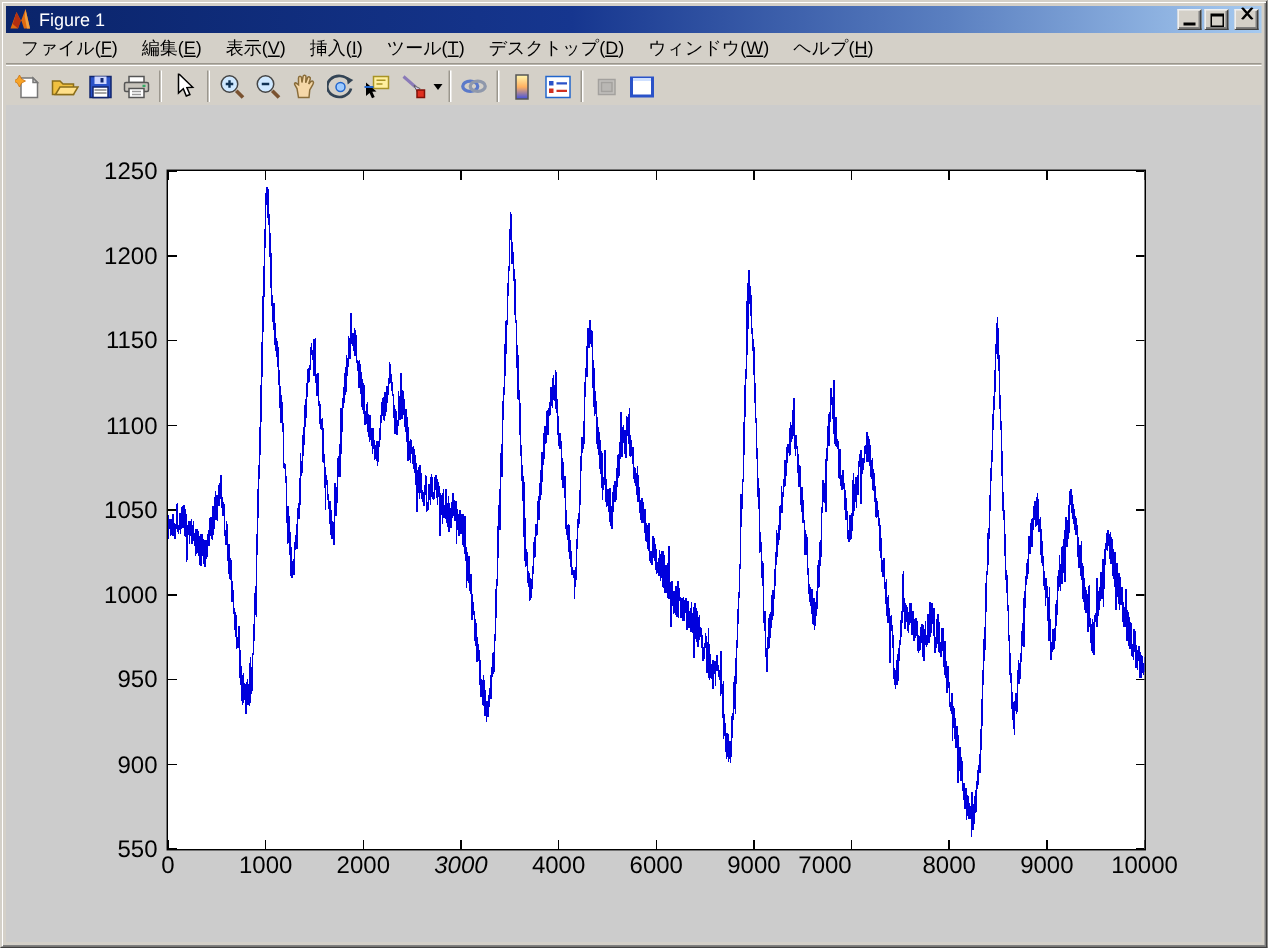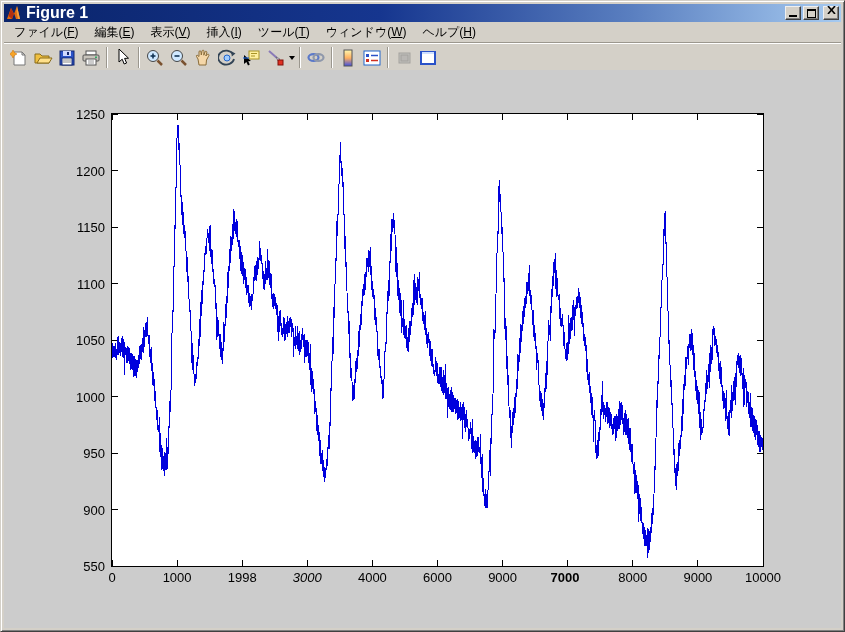--- a/index.html
+++ b/index.html
@@ -7,21 +7,21 @@
   body{font-family:"Liberation Sans","DejaVu Sans",sans-serif;}
 
   .window{position:relative;width:845px;height:632px;background:#d4d0c8;
     border:1px solid;border-color:#d4d0c8 #404040 #404040 #d4d0c8;
     box-shadow:inset 1px 1px 0 #ffffff, inset -1px -1px 0 #808080;}
 
   .titlebar{position:absolute;left:3px;top:3px;right:3px;height:18px;
     background:linear-gradient(90deg,#0a246a 0%,#16368f 45%,#5a7fc0 75%,#a6caf0 100%);
     display:flex;align-items:center;padding:0 2px;}
   .titlebar .app-icon{width:16px;height:16px;flex:0 0 16px;}
-  .title-text{color:#ffffff;font-weight:bold;font-size:16px;margin-left:4px;flex:1;
+  .title-text{color:#ffffff;font-weight:normal;font-size:12px;margin-left:4px;flex:1;
     white-space:nowrap;overflow:hidden;}
   .win-btn{width:16px;height:14px;background:#d4d0c8;margin-left:2px;
     border:1px solid;border-color:#efefef #404040 #404040 #efefef;
     box-shadow:inset -1px -1px 0 #808080;
     display:flex;align-items:flex-end;justify-content:center;cursor:default;position:relative;}
   .glyph-min{width:8px;height:2px;background:#000;margin-bottom:2px;}
   .glyph-max{width:9px;height:9px;border:1px solid #000;border-top:2px solid #000;margin-bottom:1px;}
   .glyph-close{margin-bottom:1px;}
 
   .menubar{position:absolute;left:3px;top:21px;right:3px;height:20px;background:#d4d0c8;
@@ -40,21 +40,21 @@
     border-top:4px solid #000;}
   .tb-sep{width:2px;height:21px;border-left:1px solid #9b978e;border-right:1px solid #ffffff;
     margin:0 3px;flex:0 0 auto;}
 
   .canvas{position:absolute;left:3px;top:69px;right:3px;bottom:3px;background:#cccccc;}
 
   .axes{position:absolute;left:107px;top:43px;width:653px;height:454px;background:#ffffff;
     border:1px solid #000000;}
   .axes svg{display:block;}
 
-  .tick-label{position:absolute;font-size:13px;color:#000;line-height:13px;}
+  .tick-label{position:absolute;font-size:16px;color:#000;line-height:13px;}
   .tick-label.x{width:60px;text-align:center;top:501px;}
   .tick-label.y{width:60px;text-align:right;left:41px;}
 </style>
 </head>
 <body>
 
 <div class="window">
 
   <div class="titlebar">
     <span class="app-icon">
@@ -79,20 +79,21 @@
       </span>
     </span>
   </div>
 
   <div class="menubar" id="menubar">
       <span class="menu-item">ファイル(<u>F</u>)</span>
       <span class="menu-item">編集(<u>E</u>)</span>
       <span class="menu-item">表示(<u>V</u>)</span>
       <span class="menu-item">挿入(<u>I</u>)</span>
       <span class="menu-item">ツール(<u>T</u>)</span>
+      <span class="menu-item">デスクトップ(<u>D</u>)</span>
       <span class="menu-item">ウィンドウ(<u>W</u>)</span>
       <span class="menu-item">ヘルプ(<u>H</u>)</span>
     </div>
 
   <div class="toolbar" id="toolbar">
       <span class="tb-btn">
         <span style="display: inline-flex;">
           <svg width="18" height="18" viewBox="0 0 18 18">
             <polygon points="4,3 12,3 15,6 15,16 4,16" fill="#fff" stroke="#777"></polygon>
             <polygon points="12,3 12,6 15,6" fill="#ddd" stroke="#777"></polygon>
@@ -259,26 +260,26 @@
   <div class="canvas">
     <div class="axes">
       <svg id="plot-svg" width="651" height="452" viewBox="0 0 651 452" shape-rendering="crispEdges">
           <path d="M0.0 452V446M0.0 0V6M65.1 452V446M65.1 0V6M130.2 452V446M130.2 0V6M195.3 452V446M195.3 0V6M260.4 452V446M260.4 0V6M325.5 452V446M325.5 0V6M390.6 452V446M390.6 0V6M455.7 452V446M455.7 0V6M520.8 452V446M520.8 0V6M585.9 452V446M585.9 0V6M651.0 452V446M651.0 0V6M0 452.0H6M651 452.0H645M0 395.5H6M651 395.5H645M0 339.0H6M651 339.0H645M0 282.5H6M651 282.5H645M0 226.0H6M651 226.0H645M0 169.5H6M651 169.5H645M0 113.0H6M651 113.0H645M0 56.5H6M651 56.5H645M0 0.0H6M651 0.0H645" stroke="#000" fill="none"></path>
           <path d="M0.0 245.1L0.3 229.4L0.5 238.6L0.8 236.0L1.0 235.3L1.3 232.2L1.5 237.1L1.8 243.2L2.0 233.9L2.3 232.1L2.5 242.6L2.8 236.1L3.0 236.9L3.3 228.8L3.5 243.6L3.8 241.9L4.0 241.3L4.3 245.2L4.5 235.0L4.8 245.6L5.0 241.8L5.3 237.1L5.5 237.7L5.8 233.7L6.0 223.2L6.3 221.7L6.5 240.1L6.8 240.7L7.0 237.2L7.3 237.7L7.5 239.3L7.8 229.6L8.0 228.3L8.3 242.2L8.5 237.3L8.8 238.7L9.0 231.5L9.3 230.0L9.5 224.0L9.8 224.0L10.0 238.1L10.3 226.9L10.5 222.5L10.8 232.4L11.0 243.2L11.3 238.2L11.5 225.5L11.8 233.0L12.0 244.0L12.3 228.5L12.5 260.9L12.8 237.5L13.0 236.3L13.3 241.1L13.5 239.0L13.8 234.1L14.0 233.2L14.3 248.5L14.5 234.8L14.8 237.8L15.0 235.4L15.3 233.7L15.5 243.1L15.8 231.7L16.0 248.6L16.3 236.9L16.5 244.9L16.8 246.2L17.0 233.3L17.3 246.9L17.5 243.9L17.8 249.8L18.0 241.3L18.3 255.8L18.5 256.2L18.8 238.9L19.0 240.3L19.3 238.8L19.5 254.9L19.8 245.0L20.0 240.6L20.3 241.1L20.5 256.4L20.8 243.7L21.0 245.9L21.3 251.1L21.5 262.4L21.8 241.7L22.0 263.1L22.3 253.5L22.5 250.0L22.8 241.9L23.0 251.6L23.3 245.5L23.5 256.7L23.8 251.5L24.0 261.9L24.3 261.1L24.5 246.0L24.8 264.1L25.0 248.1L25.3 246.0L25.5 256.2L25.8 258.4L26.1 250.9L26.3 254.0L26.6 242.3L26.8 244.6L27.1 239.3L27.3 250.3L27.6 245.4L27.8 233.0L28.1 231.7L28.3 239.3L28.6 230.9L28.8 242.8L29.1 245.4L29.3 233.6L29.6 236.1L29.8 245.8L30.1 223.6L30.3 229.3L30.6 232.8L30.8 237.6L31.1 237.9L31.3 225.5L31.6 213.4L31.8 216.9L32.1 228.2L32.3 231.4L32.6 231.9L32.8 215.8L33.1 222.4L33.3 221.8L33.6 223.2L33.8 209.5L34.1 223.3L34.3 207.9L34.6 214.0L34.8 209.3L35.1 218.5L35.3 203.0L35.6 220.2L35.8 216.1L36.1 224.8L36.3 223.6L36.6 221.1L36.8 230.1L37.1 220.7L37.3 224.4L37.6 232.4L37.8 242.9L38.1 240.6L38.3 247.4L38.6 249.2L38.8 240.5L39.1 233.3L39.3 237.8L39.6 247.2L39.8 248.8L40.1 260.3L40.3 256.7L40.6 248.7L40.8 268.1L41.1 272.1L41.3 266.9L41.6 269.6L41.8 258.0L42.1 267.6L42.3 280.4L42.6 273.6L42.8 287.4L43.1 277.2L43.3 282.8L43.6 281.0L43.8 290.4L44.1 295.5L44.3 293.3L44.6 305.8L44.8 294.0L45.1 305.2L45.3 310.6L45.6 295.7L45.8 310.8L46.1 317.7L46.3 317.5L46.6 311.0L46.8 316.2L47.1 318.1L47.3 303.3L47.6 324.2L47.8 338.1L48.1 319.2L48.3 342.9L48.6 339.5L48.8 330.8L49.1 331.2L49.3 346.5L49.6 355.8L49.8 335.7L50.1 354.6L50.3 334.4L50.6 343.9L50.8 341.1L51.1 352.7L51.3 341.8L51.6 351.0L51.8 346.2L52.1 361.7L52.4 344.6L52.6 349.9L52.9 339.0L53.1 339.1L53.4 355.9L53.6 342.0L53.9 352.6L54.1 356.3L54.4 355.1L54.6 345.7L54.9 323.7L55.1 354.5L55.4 333.4L55.6 338.4L55.9 346.5L56.1 333.5L56.4 322.4L56.6 321.3L56.9 322.6L57.1 304.1L57.4 313.5L57.6 293.4L57.9 295.7L58.1 281.2L58.4 288.1L58.6 276.8L58.9 297.5L59.1 261.0L59.4 242.3L59.6 247.8L59.9 227.4L60.1 211.8L60.4 214.4L60.6 195.9L60.9 205.5L61.1 192.0L61.4 182.3L61.6 162.2L61.9 167.4L62.1 142.5L62.4 146.7L62.6 130.2L62.9 111.0L63.1 114.6L63.4 86.5L63.6 80.4L63.9 83.8L64.1 65.5L64.4 58.2L64.6 46.3L64.9 36.6L65.1 14.7L65.4 19.8L65.6 21.6L65.9 10.9L66.1 22.5L66.4 10.9L66.6 12.4L66.9 35.8L67.1 32.1L67.4 28.8L67.6 38.5L67.9 42.2L68.1 57.6L68.4 51.9L68.6 56.4L68.9 82.8L69.1 80.6L69.4 90.2L69.6 86.1L69.9 100.7L70.1 97.8L70.4 98.6L70.6 87.9L70.9 110.5L71.1 98.0L71.4 111.0L71.6 120.0L71.9 119.1L72.1 111.4L72.4 118.6L72.6 124.0L72.9 113.2L73.1 130.6L73.4 117.2L73.6 123.7L73.9 134.5L74.1 139.3L74.4 152.5L74.6 157.9L74.9 149.6L75.1 143.2L75.4 167.8L75.6 155.0L75.9 154.1L76.1 167.8L76.4 162.2L76.6 173.4L76.9 173.4L77.1 194.0L77.4 197.7L77.6 197.8L77.9 195.6L78.2 197.9L78.4 201.8L78.7 206.3L78.9 209.1L79.2 230.5L79.4 226.9L79.7 248.9L79.9 223.4L80.2 238.6L80.4 233.7L80.7 230.0L80.9 255.7L81.2 250.3L81.4 241.0L81.7 246.2L81.9 252.6L82.2 271.6L82.4 259.7L82.7 263.8L82.9 271.1L83.2 263.6L83.4 260.3L83.7 267.5L83.9 269.4L84.2 257.3L84.4 253.3L84.7 247.6L84.9 252.4L85.2 242.7L85.4 245.3L85.7 243.0L85.9 252.0L86.2 234.1L86.4 234.4L86.7 224.8L86.9 226.2L87.2 232.2L87.4 227.1L87.7 212.3L87.9 205.0L88.2 222.9L88.4 188.1L88.7 203.4L88.9 199.9L89.2 196.9L89.4 201.5L89.7 197.9L89.9 176.3L90.2 190.2L90.4 188.5L90.7 172.7L90.9 170.0L91.2 163.4L91.4 156.1L91.7 170.9L91.9 162.4L92.2 151.1L92.4 154.9L92.7 142.8L92.9 140.9L93.2 135.4L93.4 132.3L93.7 131.7L93.9 140.3L94.2 140.0L94.4 130.4L94.7 132.7L94.9 127.9L95.2 118.3L95.4 119.3L95.7 114.6L95.9 122.4L96.2 119.5L96.4 121.8L96.7 125.9L96.9 124.3L97.2 136.8L97.4 112.0L97.7 124.9L97.9 126.2L98.2 111.5L98.4 134.1L98.7 137.2L98.9 143.1L99.2 135.5L99.4 150.2L99.7 138.9L99.9 134.7L100.2 137.9L100.4 153.2L100.7 153.8L100.9 158.2L101.2 155.5L101.4 167.7L101.7 170.3L101.9 166.3L102.2 172.6L102.4 166.2L102.7 165.9L102.9 170.8L103.2 171.6L103.4 194.1L103.7 182.3L103.9 194.8L104.2 188.7L104.5 203.7L104.7 197.1L105.0 226.0L105.2 202.7L105.5 205.4L105.7 209.2L106.0 206.1L106.2 209.7L106.5 219.0L106.7 215.4L107.0 221.6L107.2 225.6L107.5 224.4L107.7 235.3L108.0 220.1L108.2 220.9L108.5 224.8L108.7 242.6L109.0 225.8L109.2 245.6L109.5 240.7L109.7 233.6L110.0 239.4L110.2 234.3L110.5 246.4L110.7 249.6L111.0 238.4L111.2 229.1L111.5 208.2L111.7 226.7L112.0 229.9L112.2 213.3L112.5 222.2L112.7 210.4L113.0 213.8L113.2 197.0L113.5 191.6L113.7 203.7L114.0 190.3L114.2 199.5L114.5 181.9L114.7 204.2L115.0 188.0L115.2 157.7L115.5 188.9L115.7 181.2L116.0 166.2L116.2 173.8L116.5 158.3L116.7 151.6L117.0 157.4L117.2 150.3L117.5 143.8L117.7 154.9L118.0 134.8L118.2 149.1L118.5 147.6L118.7 138.7L119.0 122.4L119.2 132.0L119.5 136.8L119.7 134.4L120.0 124.9L120.2 130.6L120.5 110.3L120.7 124.4L121.0 117.6L121.2 125.2L121.5 112.4L121.7 111.4L122.0 94.9L122.2 112.5L122.5 110.7L122.7 114.8L123.0 116.5L123.2 108.2L123.5 111.1L123.7 112.1L124.0 120.2L124.2 110.4L124.5 104.9L124.7 123.0L125.0 105.9L125.2 118.1L125.5 109.1L125.7 126.1L126.0 128.0L126.2 126.4L126.5 126.8L126.7 133.3L127.0 130.2L127.2 135.1L127.5 144.9L127.7 125.8L128.0 131.4L128.2 144.2L128.5 148.5L128.7 133.7L129.0 157.3L129.2 150.7L129.5 138.5L129.7 139.3L130.0 159.6L130.3 145.8L130.5 141.3L130.8 162.3L131.0 146.3L131.3 169.4L131.5 168.4L131.8 169.4L132.0 167.1L132.3 155.6L132.5 163.9L132.8 159.9L133.0 154.2L133.3 167.5L133.5 174.0L133.8 166.9L134.0 174.2L134.3 180.0L134.5 180.0L134.8 162.6L135.0 172.8L135.3 178.9L135.5 171.4L135.8 173.6L136.0 174.7L136.3 188.7L136.5 171.9L136.8 171.8L137.0 185.6L137.3 179.2L137.5 181.8L137.8 182.8L138.0 191.8L138.3 191.5L138.5 182.4L138.8 189.7L139.0 190.2L139.3 193.0L139.5 180.2L139.8 196.4L140.0 186.9L140.3 180.2L140.5 180.2L140.8 184.2L141.0 180.3L141.3 178.6L141.5 171.4L141.8 162.6L142.0 167.7L142.3 161.4L142.5 163.8L142.8 155.0L143.0 151.7L143.3 153.0L143.5 160.8L143.8 166.0L144.0 150.8L144.3 166.8L144.5 164.0L144.8 147.4L145.0 148.5L145.3 160.5L145.5 154.6L145.8 153.9L146.0 143.2L146.3 154.6L146.5 146.9L146.8 149.4L147.0 147.3L147.3 137.7L147.5 142.3L147.8 127.2L148.0 134.2L148.3 139.4L148.5 141.0L148.8 135.6L149.0 146.5L149.3 145.6L149.5 140.9L149.8 149.8L150.0 149.2L150.3 150.7L150.5 164.6L150.8 162.9L151.0 156.2L151.3 175.1L151.5 172.6L151.8 158.7L152.0 174.5L152.3 159.9L152.5 165.8L152.8 175.7L153.0 167.0L153.3 169.6L153.5 168.5L153.8 146.6L154.0 160.4L154.3 154.3L154.5 166.2L154.8 153.8L155.0 166.2L155.3 159.8L155.5 134.8L155.8 152.0L156.0 165.0L156.3 146.0L156.6 162.4L156.8 162.3L157.1 146.6L157.3 160.8L157.6 157.3L157.8 170.5L158.1 161.4L158.3 173.7L158.6 158.7L158.8 161.7L159.1 161.4L159.3 180.8L159.6 164.3L159.8 167.0L160.1 193.1L160.3 188.6L160.6 179.7L160.8 191.6L161.1 188.5L161.3 187.9L161.6 194.6L161.8 179.7L162.1 180.0L162.3 187.1L162.6 188.8L162.8 184.2L163.1 195.4L163.3 188.4L163.6 191.0L163.8 183.2L164.1 197.6L164.3 201.1L164.6 189.3L164.8 201.0L165.1 191.0L165.3 209.0L165.6 202.9L165.8 194.6L166.1 227.1L166.3 203.2L166.6 205.2L166.8 214.6L167.1 197.1L167.3 199.9L167.6 207.0L167.8 218.4L168.1 196.3L168.3 212.2L168.6 211.2L168.8 201.1L169.1 212.4L169.3 214.1L169.6 220.7L169.8 216.3L170.1 219.9L170.3 214.3L170.6 214.3L170.8 223.0L171.1 219.3L171.3 210.0L171.6 209.9L171.8 203.0L172.1 204.1L172.3 225.8L172.6 226.9L172.8 224.6L173.1 222.6L173.3 220.5L173.6 226.3L173.8 213.4L174.1 208.4L174.3 215.8L174.6 219.6L174.8 212.1L175.1 222.5L175.3 203.7L175.6 215.7L175.8 201.8L176.1 217.1L176.3 207.3L176.6 218.6L176.8 214.2L177.1 219.1L177.3 217.3L177.6 214.6L177.8 203.7L178.1 212.6L178.3 206.4L178.6 202.6L178.8 210.8L179.1 205.9L179.3 205.3L179.6 222.9L179.8 207.1L180.1 209.9L180.3 217.0L180.6 211.6L180.8 210.0L181.1 221.6L181.3 243.1L181.6 228.8L181.8 214.5L182.1 226.4L182.4 229.5L182.6 226.1L182.9 227.1L183.1 235.4L183.4 218.8L183.6 211.8L183.9 231.4L184.1 223.6L184.4 222.5L184.6 230.4L184.9 229.1L185.1 232.0L185.4 211.8L185.6 222.5L185.9 234.5L186.1 221.1L186.4 231.9L186.6 237.0L186.9 221.8L187.1 216.9L187.4 240.5L187.6 221.5L187.9 225.2L188.1 233.3L188.4 228.1L188.6 237.7L188.9 226.2L189.1 234.7L189.4 221.8L189.6 219.7L189.9 230.1L190.1 214.5L190.4 218.5L190.6 220.5L190.9 225.9L191.1 221.9L191.4 233.0L191.6 228.9L191.9 222.9L192.1 220.3L192.4 248.7L192.6 231.7L192.9 227.2L193.1 225.6L193.4 239.2L193.6 232.3L193.9 242.3L194.1 243.4L194.4 236.3L194.6 226.2L194.9 241.8L195.1 225.7L195.4 240.4L195.6 242.3L195.9 228.7L196.1 238.9L196.4 249.1L196.6 235.4L196.9 228.5L197.1 250.6L197.4 239.3L197.6 254.1L197.9 255.5L198.1 229.7L198.4 243.9L198.6 255.4L198.9 261.4L199.1 278.1L199.4 253.9L199.6 272.4L199.9 259.8L200.1 272.5L200.4 274.9L200.6 257.0L200.9 272.6L201.1 265.1L201.4 280.0L201.6 275.0L201.9 268.9L202.1 279.3L202.4 290.1L202.6 299.5L202.9 282.2L203.1 297.6L203.4 287.2L203.6 292.0L203.9 296.1L204.1 293.7L204.4 294.4L204.6 302.6L204.9 316.0L205.1 315.9L205.4 301.5L205.6 312.3L205.9 313.0L206.1 327.1L206.4 311.0L206.6 319.8L206.9 326.7L207.1 317.8L207.4 325.5L207.6 327.8L207.9 342.4L208.1 325.9L208.4 348.1L208.7 350.4L208.9 338.6L209.2 350.0L209.4 339.5L209.7 348.0L209.9 345.4L210.2 356.7L210.4 336.0L210.7 354.3L210.9 339.2L211.2 361.1L211.4 363.1L211.7 346.2L211.9 360.5L212.2 359.7L212.4 367.5L212.7 353.5L212.9 355.4L213.2 362.6L213.4 364.0L213.7 357.5L213.9 356.8L214.2 349.0L214.4 356.3L214.7 344.6L214.9 348.9L215.2 351.8L215.4 336.0L215.7 344.5L215.9 334.1L216.2 330.6L216.4 321.5L216.7 329.5L216.9 335.4L217.2 333.9L217.4 326.9L217.7 308.5L217.9 313.4L218.2 309.0L218.4 302.6L218.7 290.3L218.9 274.3L219.2 272.3L219.4 276.5L219.7 265.3L219.9 254.6L220.2 235.4L220.4 239.7L220.7 223.0L220.9 232.4L221.2 239.6L221.4 213.6L221.7 209.3L221.9 196.2L222.2 187.3L222.4 190.1L222.7 204.1L222.9 173.8L223.2 165.5L223.4 153.2L223.7 158.7L223.9 145.0L224.2 145.4L224.4 137.8L224.7 135.3L224.9 107.3L225.2 121.7L225.4 100.3L225.7 100.9L225.9 102.7L226.2 99.0L226.4 86.8L226.7 78.0L226.9 73.4L227.2 65.2L227.4 66.5L227.7 57.6L227.9 42.3L228.2 38.3L228.4 28.4L228.7 28.9L228.9 40.6L229.2 62.0L229.4 59.8L229.7 47.3L229.9 59.8L230.2 53.7L230.4 73.4L230.7 65.5L230.9 65.5L231.2 72.9L231.4 92.8L231.7 101.4L231.9 99.3L232.2 100.5L232.4 112.8L232.7 122.0L232.9 135.2L233.2 122.5L233.4 151.1L233.7 152.8L233.9 145.7L234.2 152.2L234.5 153.2L234.7 174.7L235.0 176.6L235.2 190.1L235.5 182.4L235.7 199.3L236.0 196.1L236.2 208.3L236.5 201.8L236.7 219.8L237.0 216.8L237.2 207.4L237.5 243.7L237.7 226.5L238.0 236.0L238.2 263.9L238.5 251.2L238.7 263.6L239.0 257.1L239.2 262.6L239.5 253.7L239.7 266.4L240.0 267.0L240.2 275.7L240.5 268.2L240.7 268.9L241.0 286.9L241.2 283.4L241.5 286.2L241.7 272.3L242.0 272.8L242.2 284.6L242.5 277.0L242.7 278.4L243.0 264.7L243.2 263.6L243.5 268.8L243.7 248.8L244.0 247.5L244.2 257.7L244.5 243.9L244.7 246.4L245.0 257.4L245.2 235.6L245.5 243.4L245.7 239.4L246.0 242.6L246.2 240.8L246.5 220.0L246.7 229.1L247.0 216.9L247.2 232.8L247.5 218.1L247.7 227.2L248.0 211.5L248.2 207.5L248.5 199.6L248.7 216.2L249.0 212.0L249.2 206.9L249.5 187.3L249.7 203.5L250.0 188.9L250.2 192.3L250.5 174.8L250.7 192.0L251.0 178.8L251.2 170.0L251.5 177.9L251.7 181.2L252.0 180.7L252.2 178.8L252.5 166.1L252.7 159.7L253.0 161.4L253.2 174.2L253.5 175.8L253.7 164.1L254.0 158.1L254.2 163.3L254.5 156.6L254.7 162.7L255.0 143.7L255.2 152.3L255.5 152.6L255.7 143.8L256.0 149.4L256.2 157.7L256.5 137.8L256.7 152.9L257.0 136.1L257.2 143.6L257.5 149.7L257.7 152.5L258.0 150.7L258.2 153.8L258.5 132.7L258.7 156.9L259.0 161.3L259.2 160.1L259.5 153.3L259.7 152.2L260.0 176.2L260.2 167.5L260.5 181.9L260.8 183.4L261.0 175.8L261.3 174.6L261.5 185.0L261.8 180.3L262.0 180.9L262.3 188.5L262.5 206.1L262.8 191.5L263.0 196.1L263.3 193.9L263.5 211.2L263.8 205.1L264.0 209.3L264.3 211.6L264.5 218.0L264.8 203.2L265.0 215.8L265.3 233.4L265.5 238.9L265.8 241.7L266.0 237.1L266.3 245.9L266.5 236.1L266.8 242.6L267.0 235.1L267.3 237.0L267.5 254.0L267.8 244.9L268.0 251.1L268.3 263.6L268.5 253.0L268.8 263.9L269.0 262.0L269.3 265.5L269.5 269.3L269.8 267.2L270.0 269.5L270.3 268.6L270.5 266.1L270.8 267.6L271.0 285.2L271.3 269.6L271.5 277.2L271.8 275.0L272.0 265.0L272.3 263.2L272.5 245.2L272.8 251.9L273.0 237.4L273.3 234.9L273.5 231.8L273.8 237.8L274.0 228.8L274.3 229.1L274.5 212.9L274.8 222.6L275.0 198.3L275.3 200.1L275.5 190.1L275.8 191.3L276.0 177.4L276.3 187.2L276.5 185.4L276.8 184.7L277.0 166.4L277.3 171.0L277.5 181.8L277.8 147.3L278.0 150.6L278.3 133.7L278.5 136.9L278.8 134.9L279.0 119.9L279.3 137.3L279.5 116.9L279.8 119.4L280.0 104.6L280.3 107.3L280.5 117.0L280.8 117.6L281.0 107.3L281.3 106.5L281.5 99.5L281.8 113.5L282.0 112.8L282.3 117.4L282.5 106.3L282.8 112.0L283.0 120.3L283.3 130.0L283.5 144.6L283.8 157.6L284.0 131.1L284.3 156.6L284.5 163.0L284.8 146.8L285.0 149.0L285.3 156.5L285.5 159.5L285.8 182.2L286.0 163.9L286.3 185.6L286.6 170.5L286.8 178.0L287.1 174.0L287.3 174.8L287.6 195.6L287.8 198.5L288.1 179.7L288.3 179.1L288.6 201.7L288.8 188.9L289.1 186.5L289.3 191.3L289.6 219.4L289.8 212.5L290.1 204.9L290.3 212.6L290.6 204.3L290.8 209.0L291.1 206.1L291.3 186.3L291.6 218.0L291.8 220.8L292.1 205.1L292.3 220.6L292.6 218.8L292.8 222.9L293.1 222.5L293.3 212.2L293.6 218.1L293.8 220.9L294.1 227.0L294.3 217.6L294.6 211.1L294.8 233.9L295.1 224.0L295.3 236.8L295.6 223.5L295.8 229.7L296.1 238.4L296.3 225.3L296.6 213.8L296.8 217.6L297.1 227.5L297.3 209.3L297.6 219.8L297.8 206.9L298.1 214.3L298.3 220.5L298.6 218.9L298.8 206.9L299.1 212.1L299.3 207.8L299.6 193.7L299.8 207.2L300.1 190.0L300.3 188.7L300.6 203.4L300.8 202.7L301.1 199.6L301.3 180.6L301.6 186.8L301.8 180.5L302.1 160.5L302.3 180.8L302.6 190.7L302.8 188.0L303.1 184.8L303.3 175.3L303.6 169.1L303.8 176.5L304.1 177.0L304.3 188.8L304.6 172.6L304.8 181.3L305.1 175.7L305.3 191.3L305.6 165.6L305.8 163.4L306.1 166.1L306.3 168.1L306.6 176.8L306.8 165.6L307.1 182.0L307.3 171.4L307.6 158.0L307.8 173.6L308.1 189.3L308.3 190.7L308.6 179.6L308.8 190.2L309.1 185.0L309.3 183.9L309.6 188.1L309.8 195.3L310.1 185.7L310.3 184.3L310.6 203.5L310.8 205.2L311.1 208.1L311.3 198.3L311.6 209.0L311.8 210.0L312.1 201.5L312.3 206.0L312.6 216.0L312.9 215.4L313.1 197.0L313.4 220.7L313.6 211.4L313.9 211.4L314.1 216.5L314.4 216.6L314.6 221.6L314.9 229.7L315.1 229.7L315.4 232.9L315.6 220.5L315.9 234.4L316.1 217.9L316.4 225.1L316.6 224.9L316.9 221.0L317.1 234.1L317.4 226.5L317.6 241.5L317.9 225.5L318.1 227.7L318.4 241.4L318.6 246.6L318.9 240.0L319.1 234.7L319.4 240.5L319.6 252.3L319.9 241.1L320.1 240.7L320.4 253.1L320.6 234.6L320.9 246.7L321.1 253.1L321.4 259.7L321.6 260.4L321.9 253.1L322.1 261.2L322.4 257.5L322.6 262.4L322.9 255.6L323.1 257.1L323.4 243.5L323.6 257.7L323.9 244.6L324.1 249.2L324.4 251.5L324.6 251.7L324.9 261.7L325.1 248.8L325.4 262.1L325.6 268.5L325.9 264.8L326.1 265.9L326.4 261.4L326.6 260.5L326.9 269.8L327.1 260.4L327.4 265.1L327.6 252.8L327.9 270.1L328.1 267.4L328.4 273.4L328.6 266.8L328.9 253.2L329.1 267.4L329.4 264.2L329.6 277.1L329.9 253.2L330.1 271.7L330.4 274.5L330.6 273.9L330.9 279.0L331.1 255.8L331.4 280.7L331.6 280.7L331.9 280.8L332.1 277.3L332.4 272.1L332.6 266.5L332.9 261.5L333.1 266.3L333.4 284.8L333.6 267.9L333.9 250.3L334.1 285.2L334.4 272.5L334.6 280.5L334.9 273.9L335.1 285.0L335.4 303.8L335.6 277.1L335.9 275.8L336.1 273.1L336.4 290.3L336.6 288.9L336.9 290.2L337.1 295.3L337.4 280.2L337.6 284.6L337.9 294.6L338.1 286.2L338.4 295.7L338.7 276.4L338.9 293.6L339.2 287.8L339.4 297.6L339.7 290.4L339.9 273.1L340.2 297.7L340.4 284.7L340.7 286.4L340.9 278.2L341.2 286.0L341.4 283.7L341.7 290.7L341.9 297.9L342.2 290.8L342.4 288.6L342.7 285.4L342.9 284.4L343.2 296.2L343.4 300.2L343.7 284.1L343.9 299.7L344.2 293.1L344.4 298.9L344.7 286.0L344.9 294.3L345.2 284.7L345.4 289.2L345.7 284.9L345.9 305.8L346.2 290.2L346.4 305.1L346.7 287.0L346.9 303.6L347.2 304.4L347.4 295.0L347.7 293.3L347.9 299.4L348.2 303.1L348.4 291.4L348.7 307.4L348.9 287.6L349.2 301.9L349.4 305.5L349.7 300.2L349.9 294.4L350.2 309.1L350.4 290.4L350.7 324.7L350.9 310.0L351.2 300.9L351.4 288.2L351.7 299.2L351.9 291.3L352.2 314.3L352.4 309.7L352.7 304.5L352.9 293.1L353.2 317.5L353.4 312.2L353.7 300.4L353.9 309.2L354.2 296.1L354.4 312.5L354.7 306.9L354.9 303.9L355.2 310.3L355.4 308.3L355.7 304.8L355.9 311.1L356.2 318.4L356.4 317.2L356.7 326.4L356.9 326.4L357.2 318.1L357.4 317.6L357.7 325.0L357.9 314.8L358.2 316.0L358.4 308.2L358.7 312.7L358.9 316.8L359.2 323.4L359.4 334.5L359.7 322.7L359.9 314.3L360.2 330.9L360.4 304.7L360.7 335.4L360.9 339.0L361.2 335.4L361.4 321.9L361.7 332.2L361.9 330.5L362.2 338.8L362.4 328.6L362.7 338.5L362.9 327.3L363.2 345.1L363.4 325.9L363.7 335.6L363.9 331.9L364.2 335.3L364.4 329.9L364.7 326.7L365.0 343.3L365.2 331.8L365.5 333.2L365.7 327.4L366.0 322.6L366.2 327.0L366.5 329.7L366.7 329.3L367.0 337.5L367.2 337.1L367.5 333.5L367.7 339.4L368.0 335.1L368.2 332.0L368.5 350.0L368.7 320.2L369.0 342.5L369.2 345.6L369.5 342.7L369.7 364.4L370.0 356.5L370.2 340.2L370.5 378.4L370.7 362.1L371.0 363.3L371.2 369.5L371.5 376.9L371.7 368.0L372.0 382.3L372.2 388.4L372.5 392.0L372.7 379.6L373.0 389.7L373.2 375.6L373.5 376.0L373.7 394.3L374.0 389.2L374.2 380.1L374.5 386.8L374.7 380.1L375.0 394.4L375.2 389.9L375.5 387.7L375.7 375.9L376.0 378.2L376.2 361.3L376.5 365.7L376.7 365.0L377.0 357.3L377.2 357.2L377.5 340.8L377.7 358.0L378.0 336.4L378.2 362.1L378.5 343.3L378.7 324.4L379.0 332.3L379.2 316.3L379.5 312.9L379.7 299.7L380.0 302.2L380.2 290.9L380.5 285.2L380.7 280.6L381.0 281.4L381.2 261.9L381.5 265.1L381.7 259.1L382.0 215.4L382.2 223.5L382.5 225.4L382.7 222.3L383.0 221.2L383.2 205.1L383.5 206.7L383.7 196.9L384.0 180.9L384.2 165.2L384.5 165.6L384.7 146.3L385.0 138.8L385.2 132.1L385.5 138.5L385.7 117.4L386.0 122.6L386.2 81.7L386.5 106.5L386.7 77.3L387.0 72.0L387.2 70.4L387.5 66.3L387.7 67.0L388.0 88.4L388.2 80.1L388.5 81.2L388.7 95.2L389.0 97.6L389.2 108.4L389.5 106.5L389.7 105.0L390.0 120.0L390.2 113.0L390.5 116.6L390.8 135.5L391.0 137.7L391.3 144.2L391.5 154.4L391.8 167.8L392.0 166.0L392.3 164.4L392.5 186.2L392.8 185.7L393.0 214.8L393.3 204.4L393.5 217.5L393.8 225.6L394.0 211.6L394.3 219.0L394.5 254.5L394.8 241.9L395.0 241.7L395.3 251.2L395.5 247.7L395.8 256.9L396.0 271.4L396.3 264.9L396.5 261.0L396.8 272.6L397.0 292.4L397.3 297.8L397.5 301.3L397.8 303.7L398.0 293.6L398.3 316.9L398.5 321.6L398.8 324.0L399.0 317.7L399.3 333.8L399.5 319.7L399.8 314.3L400.0 312.6L400.3 309.3L400.5 318.6L400.8 298.4L401.0 297.9L401.3 295.1L401.5 311.0L401.8 294.0L402.0 304.5L402.3 301.4L402.5 291.1L402.8 283.0L403.0 299.2L403.3 295.2L403.5 279.3L403.8 286.2L404.0 282.7L404.3 280.0L404.5 265.4L404.8 271.5L405.0 276.4L405.3 254.1L405.5 260.0L405.8 239.6L406.0 250.1L406.3 257.3L406.5 241.4L406.8 242.9L407.0 249.1L407.3 236.2L407.5 245.9L407.8 223.6L408.0 227.7L408.3 239.0L408.5 225.3L408.8 226.8L409.0 210.2L409.3 227.9L409.5 216.8L409.8 214.0L410.0 217.5L410.3 216.4L410.5 210.8L410.8 207.8L411.0 197.1L411.3 209.8L411.5 192.5L411.8 198.8L412.0 203.5L412.3 199.8L412.5 192.1L412.8 183.8L413.0 194.9L413.3 182.3L413.5 184.4L413.8 188.0L414.0 186.8L414.3 184.9L414.5 189.8L414.8 172.6L415.0 167.6L415.3 170.2L415.5 180.4L415.8 178.8L416.0 177.0L416.3 165.1L416.5 159.5L416.8 176.6L417.1 160.6L417.3 151.2L417.6 182.1L417.8 180.0L418.1 182.0L418.3 190.3L418.6 182.9L418.8 175.8L419.1 183.0L419.3 184.6L419.6 183.7L419.8 186.2L420.1 200.7L420.3 200.6L420.6 210.9L420.8 202.1L421.1 196.1L421.3 197.8L421.6 210.4L421.8 222.9L422.1 217.1L422.3 227.1L422.6 210.9L422.8 225.1L423.1 225.5L423.3 234.7L423.6 219.5L423.8 233.4L424.1 233.5L424.3 232.5L424.6 246.5L424.8 256.2L425.1 239.2L425.3 246.6L425.6 249.3L425.8 243.4L426.1 247.0L426.3 269.3L426.6 267.0L426.8 264.8L427.1 274.2L427.3 277.5L427.6 283.8L427.8 287.4L428.1 280.4L428.3 277.3L428.6 281.3L428.8 289.0L429.1 295.1L429.3 279.0L429.6 294.2L429.8 284.4L430.1 302.2L430.3 301.7L430.6 289.6L430.8 284.6L431.1 306.1L431.3 298.9L431.6 288.7L431.8 297.8L432.1 292.1L432.3 280.1L432.6 291.8L432.8 287.4L433.1 269.2L433.3 272.1L433.6 259.1L433.8 278.3L434.1 273.2L434.3 258.5L434.6 247.2L434.8 263.3L435.1 259.9L435.3 253.3L435.6 242.7L435.8 228.6L436.1 226.4L436.3 219.4L436.6 206.3L436.8 213.9L437.1 219.1L437.3 218.1L437.6 221.3L437.8 214.1L438.1 210.2L438.3 204.6L438.6 227.4L438.8 192.0L439.1 199.1L439.3 184.6L439.6 186.4L439.8 182.1L440.1 173.0L440.3 166.2L440.6 183.0L440.8 161.8L441.1 171.9L441.3 160.4L441.6 167.3L441.8 157.4L442.1 144.8L442.3 149.5L442.6 156.2L442.9 150.7L443.1 165.5L443.4 154.8L443.6 175.0L443.9 139.3L444.1 168.7L444.4 176.3L444.6 175.7L444.9 183.2L445.1 171.4L445.4 163.9L445.6 168.8L445.9 181.1L446.1 183.4L446.4 185.5L446.6 181.7L446.9 182.7L447.1 179.8L447.4 203.2L447.6 205.4L447.9 185.6L448.1 199.0L448.4 201.4L448.6 203.7L448.9 211.4L449.1 212.9L449.4 210.8L449.6 207.5L449.9 209.9L450.1 199.6L450.4 203.7L450.6 211.7L450.9 208.2L451.1 213.6L451.4 226.1L451.6 212.7L451.9 232.4L452.1 218.2L452.4 224.7L452.6 229.6L452.9 226.6L453.1 241.2L453.4 245.1L453.6 240.0L453.9 240.0L454.1 247.3L454.4 244.2L454.6 229.8L454.9 230.0L455.1 246.1L455.4 243.9L455.6 230.5L455.9 228.3L456.1 239.7L456.4 231.1L456.6 225.0L456.9 201.1L457.1 230.1L457.4 215.9L457.6 212.7L457.9 208.7L458.1 215.4L458.4 217.4L458.6 204.2L458.9 224.6L459.1 210.7L459.4 210.9L459.6 208.1L459.9 202.6L460.1 216.3L460.4 198.3L460.6 193.3L460.9 194.5L461.1 188.6L461.4 191.9L461.6 201.0L461.9 185.8L462.1 221.9L462.4 193.1L462.6 198.2L462.9 200.3L463.1 201.7L463.4 191.4L463.6 196.4L463.9 192.0L464.1 194.5L464.4 183.5L464.6 186.6L464.9 182.7L465.1 188.6L465.4 186.0L465.6 184.4L465.9 193.8L466.1 174.0L466.4 183.9L466.6 176.4L466.9 183.4L467.1 193.7L467.4 178.5L467.6 183.4L467.9 189.5L468.1 196.8L468.4 182.6L468.6 203.9L468.9 193.8L469.2 193.4L469.4 205.4L469.7 191.4L469.9 206.9L470.2 213.4L470.4 198.5L470.7 206.1L470.9 208.7L471.2 210.1L471.4 217.2L471.7 227.3L471.9 218.2L472.2 231.6L472.4 224.7L472.7 229.0L472.9 220.0L473.2 228.2L473.4 230.8L473.7 226.1L473.9 236.9L474.2 233.2L474.4 231.5L474.7 244.2L474.9 257.8L475.2 253.1L475.4 247.5L475.7 244.7L475.9 265.4L476.2 267.5L476.4 259.7L476.7 270.7L476.9 264.5L477.2 268.3L477.4 258.3L477.7 270.1L477.9 278.7L478.2 278.1L478.4 288.7L478.7 278.9L478.9 271.9L479.2 289.8L479.4 295.4L479.7 298.5L479.9 301.2L480.2 282.6L480.4 296.1L480.7 291.3L480.9 302.8L481.2 305.8L481.4 327.9L481.7 307.4L481.9 303.9L482.2 295.8L482.4 306.8L482.7 303.4L482.9 302.8L483.2 309.9L483.4 314.4L483.7 324.2L483.9 338.5L484.2 334.9L484.4 331.2L484.7 336.0L484.9 345.4L485.2 342.3L485.4 333.2L485.7 335.5L485.9 326.3L486.2 342.4L486.4 322.0L486.7 340.2L486.9 318.3L487.2 326.5L487.4 318.1L487.7 321.5L487.9 312.6L488.2 315.8L488.4 299.5L488.7 310.8L488.9 294.9L489.2 301.0L489.4 297.6L489.7 286.0L489.9 290.4L490.2 266.6L490.4 284.1L490.7 286.2L490.9 297.4L491.2 298.0L491.4 305.1L491.7 287.8L491.9 289.5L492.2 300.5L492.4 295.7L492.7 290.9L492.9 295.6L493.2 306.6L493.4 294.3L493.7 308.1L493.9 296.5L494.2 302.7L494.4 299.8L494.7 287.9L495.0 301.1L495.2 296.3L495.5 288.1L495.7 309.5L496.0 308.9L496.2 307.6L496.5 307.7L496.7 293.8L497.0 293.7L497.2 302.7L497.5 313.6L497.7 298.5L498.0 301.5L498.2 311.5L498.5 302.8L498.7 297.9L499.0 310.1L499.2 299.9L499.5 302.5L499.7 304.9L500.0 314.6L500.2 321.1L500.5 309.6L500.7 319.7L501.0 311.7L501.2 311.4L501.5 314.4L501.7 319.6L502.0 304.1L502.2 314.7L502.5 311.0L502.7 302.2L503.0 305.0L503.2 324.2L503.5 302.5L503.7 306.1L504.0 326.6L504.2 305.5L504.5 309.1L504.7 315.9L505.0 300.1L505.2 315.6L505.5 309.6L505.7 317.0L506.0 315.1L506.2 314.3L506.5 312.3L506.7 295.4L507.0 307.8L507.2 314.8L507.5 311.9L507.7 314.4L508.0 287.5L508.2 310.8L508.5 300.7L508.7 293.8L509.0 307.8L509.2 293.0L509.5 288.1L509.7 296.8L510.0 291.6L510.2 304.2L510.5 309.9L510.7 291.4L511.0 301.7L511.2 321.1L511.5 311.9L511.7 310.9L512.0 316.0L512.2 318.0L512.5 298.8L512.7 315.0L513.0 314.1L513.2 295.6L513.5 299.8L513.7 298.7L514.0 320.7L514.2 300.4L514.5 320.5L514.7 320.4L515.0 314.9L515.2 315.3L515.5 324.2L515.7 305.0L516.0 305.7L516.2 320.2L516.5 304.4L516.7 310.1L517.0 330.3L517.2 325.6L517.5 330.9L517.7 336.0L518.0 313.6L518.2 315.7L518.5 326.3L518.7 337.7L519.0 333.2L519.2 331.2L519.5 348.2L519.7 335.7L520.0 329.7L520.2 338.6L520.5 340.5L520.7 340.8L521.0 349.5L521.3 357.1L521.5 355.1L521.8 358.3L522.0 357.9L522.3 361.7L522.5 347.9L522.8 355.0L523.0 379.8L523.3 366.4L523.5 368.0L523.8 356.5L524.0 364.3L524.3 361.4L524.5 378.7L524.8 364.5L525.0 366.3L525.3 382.8L525.5 384.9L525.8 379.5L526.0 369.9L526.3 386.1L526.5 376.2L526.8 407.9L527.0 379.4L527.3 390.8L527.5 387.1L527.8 400.3L528.0 383.7L528.3 388.6L528.5 390.1L528.8 406.2L529.0 406.6L529.3 396.7L529.5 393.5L529.8 408.7L530.0 408.3L530.3 417.5L530.5 408.0L530.8 419.6L531.0 408.3L531.3 425.0L531.5 413.9L531.8 417.7L532.0 411.5L532.3 432.4L532.5 430.4L532.8 422.6L533.0 416.0L533.3 417.7L533.5 421.1L533.8 425.4L534.0 432.2L534.3 421.5L534.5 427.1L534.8 423.6L535.0 423.9L535.3 427.9L535.5 431.7L535.8 444.1L536.0 413.9L536.3 430.6L536.5 422.9L536.8 439.4L537.0 426.1L537.3 435.6L537.5 422.1L537.8 416.8L538.0 428.0L538.3 412.9L538.5 421.5L538.8 427.6L539.0 420.6L539.3 406.8L539.5 408.0L539.8 399.4L540.0 402.1L540.3 409.6L540.5 398.1L540.8 397.0L541.0 393.6L541.3 401.4L541.5 388.6L541.8 388.2L542.0 380.3L542.3 366.5L542.5 370.7L542.8 351.7L543.0 357.8L543.3 332.5L543.5 342.1L543.8 327.2L544.0 324.2L544.3 304.0L544.5 319.0L544.8 318.8L545.0 285.6L545.3 293.9L545.5 274.9L545.8 267.7L546.0 267.0L546.3 269.6L546.5 263.9L546.8 241.2L547.1 243.8L547.3 245.1L547.6 235.6L547.8 227.2L548.1 221.5L548.3 208.2L548.6 206.0L548.8 199.8L549.1 190.7L549.3 194.1L549.6 183.1L549.8 174.6L550.1 162.1L550.3 164.8L550.6 157.3L550.8 150.4L551.1 150.2L551.3 142.9L551.6 128.3L551.8 115.5L552.1 121.8L552.3 116.1L552.6 107.2L552.8 102.0L553.1 97.3L553.3 115.7L553.6 129.5L553.8 121.3L554.1 130.2L554.3 138.2L554.6 154.2L554.8 157.7L555.1 165.3L555.3 168.5L555.6 174.7L555.8 184.1L556.1 202.4L556.3 205.2L556.6 218.2L556.8 225.8L557.1 232.2L557.3 225.7L557.6 235.1L557.8 239.8L558.1 254.8L558.3 260.1L558.6 272.5L558.8 267.1L559.1 266.4L559.3 273.3L559.6 284.8L559.8 291.1L560.1 289.2L560.3 298.9L560.6 313.6L560.8 310.5L561.1 315.3L561.3 336.1L561.6 321.2L561.8 341.0L562.1 334.8L562.3 345.6L562.6 348.0L562.8 358.9L563.1 354.8L563.3 353.8L563.6 370.6L563.8 371.9L564.1 364.4L564.3 376.0L564.6 353.5L564.8 354.7L565.1 347.7L565.3 355.3L565.6 347.7L565.8 361.7L566.1 354.6L566.3 347.6L566.6 337.0L566.8 333.9L567.1 326.2L567.3 342.0L567.6 328.1L567.8 339.3L568.1 333.1L568.3 326.4L568.6 321.2L568.8 327.3L569.1 321.5L569.3 308.4L569.6 306.3L569.8 301.6L570.1 306.5L570.3 303.9L570.6 317.0L570.8 284.9L571.1 299.7L571.3 280.3L571.6 279.6L571.8 269.9L572.1 275.8L572.3 263.3L572.6 271.8L572.8 261.3L573.1 271.8L573.4 258.9L573.6 259.7L573.9 243.3L574.1 254.7L574.4 245.6L574.6 255.4L574.9 242.7L575.1 244.5L575.4 235.8L575.6 233.5L575.9 231.8L576.1 250.9L576.4 242.8L576.6 236.4L576.9 230.1L577.1 234.4L577.4 227.6L577.6 220.3L577.9 222.7L578.1 219.7L578.4 237.2L578.6 236.4L578.9 221.3L579.1 223.9L579.4 220.4L579.6 214.8L579.9 235.9L580.1 219.0L580.4 235.8L580.6 240.8L580.9 232.2L581.1 238.6L581.4 235.9L581.6 230.6L581.9 256.0L582.1 252.3L582.4 238.8L582.6 252.8L582.9 263.0L583.1 260.7L583.4 257.0L583.6 266.7L583.9 276.7L584.1 266.5L584.4 273.0L584.6 271.8L584.9 280.9L585.1 289.9L585.4 271.6L585.6 275.0L585.9 278.5L586.1 276.5L586.4 300.2L586.6 289.1L586.9 284.3L587.1 297.7L587.4 313.5L587.6 277.6L587.9 304.9L588.1 298.4L588.4 311.7L588.6 326.3L588.9 319.0L589.1 313.9L589.4 314.8L589.6 320.6L589.9 305.5L590.1 318.6L590.4 318.1L590.6 318.8L590.9 313.8L591.1 313.4L591.4 313.1L591.6 299.0L591.9 303.0L592.1 288.7L592.4 296.5L592.6 286.3L592.9 295.9L593.1 283.3L593.4 269.7L593.6 273.9L593.9 269.8L594.1 269.1L594.4 256.0L594.6 266.3L594.9 280.0L595.1 268.7L595.4 262.9L595.6 274.5L595.9 274.5L596.1 250.9L596.4 249.9L596.6 268.2L596.9 264.0L597.1 245.2L597.4 252.7L597.6 239.4L597.9 273.8L598.1 246.9L598.4 237.8L598.6 231.4L598.9 231.4L599.2 244.4L599.4 250.4L599.7 234.0L599.9 232.9L600.2 245.6L600.4 226.5L600.7 241.3L600.9 215.7L601.2 216.0L601.4 213.1L601.7 220.7L601.9 211.8L602.2 223.7L602.4 214.2L602.7 219.4L602.9 231.7L603.2 224.4L603.4 221.9L603.7 228.7L603.9 228.3L604.2 236.0L604.4 225.2L604.7 239.2L604.9 229.9L605.2 242.6L605.4 239.6L605.7 231.3L605.9 237.9L606.2 239.7L606.4 257.2L606.7 244.3L606.9 248.9L607.2 264.7L607.4 256.8L607.7 262.6L607.9 249.2L608.2 260.9L608.4 270.0L608.7 265.2L608.9 247.0L609.2 263.2L609.4 272.9L609.7 264.0L609.9 263.2L610.2 287.0L610.4 284.7L610.7 271.3L610.9 282.1L611.2 292.9L611.4 277.1L611.7 282.6L611.9 294.7L612.2 279.5L612.4 294.3L612.7 282.5L612.9 281.8L613.2 288.3L613.4 307.1L613.7 290.6L613.9 292.4L614.2 275.7L614.4 296.6L614.7 304.3L614.9 298.2L615.2 314.6L615.4 305.1L615.7 301.9L615.9 309.0L616.2 321.3L616.4 298.4L616.7 305.5L616.9 303.2L617.2 318.1L617.4 322.4L617.7 312.5L617.9 296.0L618.2 299.3L618.4 294.4L618.7 296.5L618.9 296.2L619.2 271.5L619.4 303.8L619.7 296.9L619.9 283.1L620.2 289.4L620.4 296.9L620.7 285.6L620.9 277.6L621.2 280.3L621.4 286.8L621.7 281.8L621.9 267.5L622.2 285.6L622.4 284.3L622.7 284.6L622.9 262.8L623.2 264.9L623.4 258.9L623.7 290.9L623.9 273.8L624.2 272.1L624.4 263.6L624.7 260.1L624.9 248.7L625.2 249.1L625.5 250.8L625.7 241.2L626.0 246.9L626.2 253.5L626.5 239.2L626.7 241.0L627.0 249.7L627.2 246.4L627.5 241.9L627.7 258.8L628.0 254.8L628.2 240.9L628.5 262.0L628.7 260.9L629.0 244.3L629.2 246.2L629.5 261.3L629.7 245.5L630.0 258.5L630.2 271.7L630.5 269.4L630.7 259.4L631.0 274.7L631.2 277.5L631.5 253.8L631.7 264.7L632.0 292.6L632.2 281.4L632.5 261.3L632.7 283.8L633.0 264.2L633.2 272.6L633.5 273.4L633.7 271.8L634.0 268.1L634.2 292.6L634.5 270.4L634.7 273.3L635.0 276.0L635.2 289.4L635.5 285.4L635.7 289.2L636.0 277.3L636.2 281.5L636.5 300.4L636.7 292.7L637.0 287.5L637.2 299.9L637.5 303.7L637.7 290.4L638.0 298.4L638.2 302.5L638.5 304.0L638.7 278.9L639.0 313.2L639.2 301.1L639.5 293.0L639.7 312.7L640.0 313.3L640.2 293.8L640.5 316.7L640.7 297.3L641.0 315.8L641.2 318.5L641.5 317.4L641.7 300.8L642.0 301.8L642.2 307.2L642.5 323.4L642.7 315.4L643.0 318.1L643.2 324.2L643.5 323.4L643.7 325.9L644.0 305.1L644.2 320.8L644.5 306.4L644.7 307.3L645.0 309.1L645.2 331.4L645.5 320.3L645.7 316.2L646.0 322.1L646.2 332.9L646.5 324.5L646.7 326.5L647.0 317.3L647.2 325.0L647.5 317.0L647.7 327.4L648.0 337.7L648.2 320.7L648.5 322.2L648.7 338.3L649.0 322.7L649.2 323.3L649.5 332.9L649.7 327.2L650.0 328.6L650.2 335.8L650.5 328.1L650.7 334.1L651.0 324.0" fill="none" stroke="#0000dd" stroke-width="1"></path>
         </svg>
     </div>
     <div id="labels">
         <div class="tick-label x" style="left: 78px;">0</div>
         <div class="tick-label x" style="left: 143.1px;">1000</div>
-        <div class="tick-label x" style="left: 208.2px;">1998</div>
+        <div class="tick-label x" style="left: 208.2px;">2000</div>
         <div class="tick-label x" style="left: 273.3px; font-style: italic;">3000</div>
         <div class="tick-label x" style="left: 338.4px;">4000</div>
         <div class="tick-label x" style="left: 403.5px;">6000</div>
         <div class="tick-label x" style="left: 468.6px;">9000</div>
-        <div class="tick-label x" style="left: 531px; font-weight: bold;">7000</div>
+        <div class="tick-label x" style="left: 516px;">7000</div>
         <div class="tick-label x" style="left: 598.8px;">8000</div>
         <div class="tick-label x" style="left: 663.9px;">9000</div>
         <div class="tick-label x" style="left: 729px;">10000</div>
         <div class="tick-label y" style="top: 490px;">550</div>
         <div class="tick-label y" style="top: 433.5px;">900</div>
         <div class="tick-label y" style="top: 377px;">950</div>
         <div class="tick-label y" style="top: 320.5px;">1000</div>
         <div class="tick-label y" style="top: 264px;">1050</div>
         <div class="tick-label y" style="top: 207.5px;">1100</div>
         <div class="tick-label y" style="top: 151px;">1150</div>

